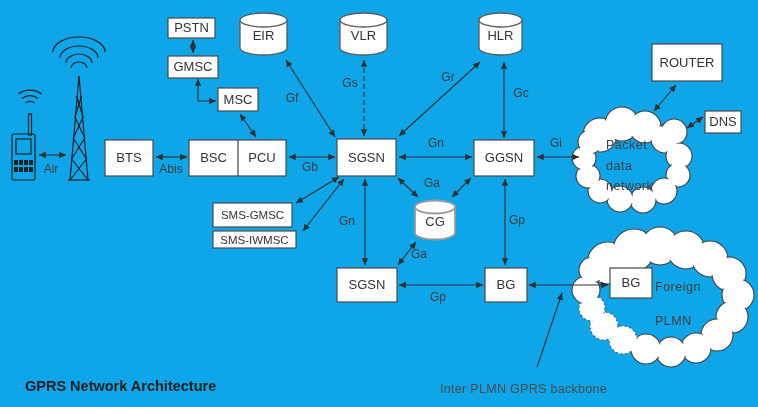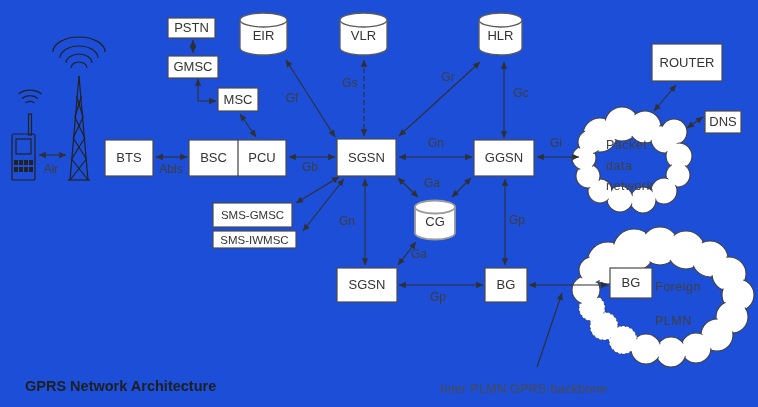--- a/index.html
+++ b/index.html
@@ -1,16 +1,16 @@
 <!DOCTYPE html>
 <html><head>
 <meta charset="utf-8">
 <style>
   html,body{margin:0;padding:0;background:#ffffff;}
-  .stage{position:relative;width:758px;height:407px;background:#1d4ed8;overflow:hidden;
+  .stage{position:relative;width:758px;height:407px;background:#0ea5e9;overflow:hidden;
          font-family:"Liberation Sans", sans-serif;}
   svg{display:block;}
   .box{fill:#ffffff;stroke:#4a4a4a;stroke-width:1.2;}
   .cyl{fill:#ffffff;stroke:#5a5a5a;stroke-width:1.3;}
   .cyl-gray{fill:#ffffff;stroke:#9a9a9a;stroke-width:1.8;}
   .a2{stroke:#303030;stroke-width:1.1;fill:none;marker-start:url(#ah);marker-end:url(#ah);}
   .a1{stroke:#303030;stroke-width:1.1;fill:none;marker-end:url(#ah);}
   .ln{stroke:#303030;stroke-width:1.1;fill:none;}
   .dash{stroke-dasharray:5 3;}
   .cloud-s{fill:#ffffff;stroke:#404040;stroke-width:1.1;}

